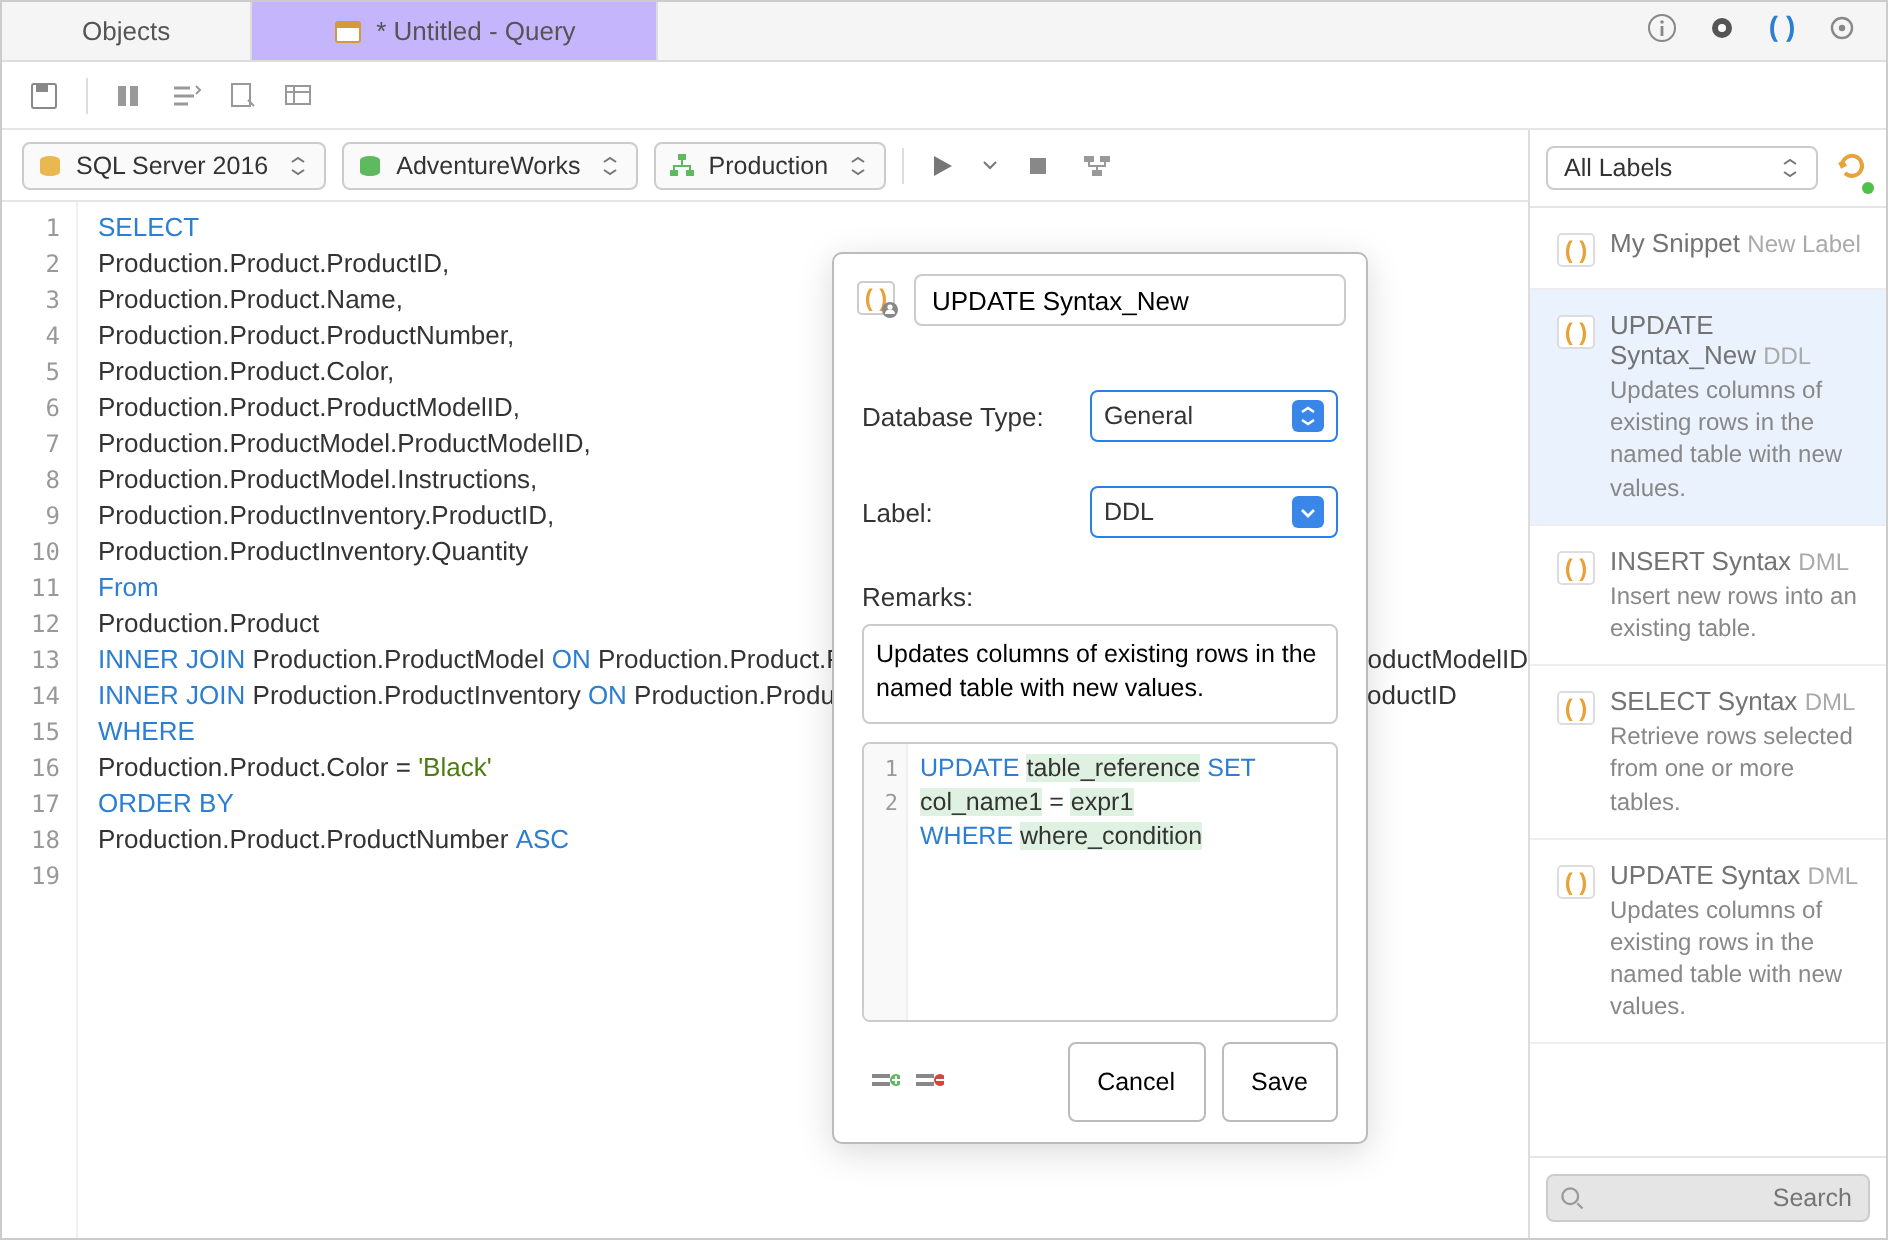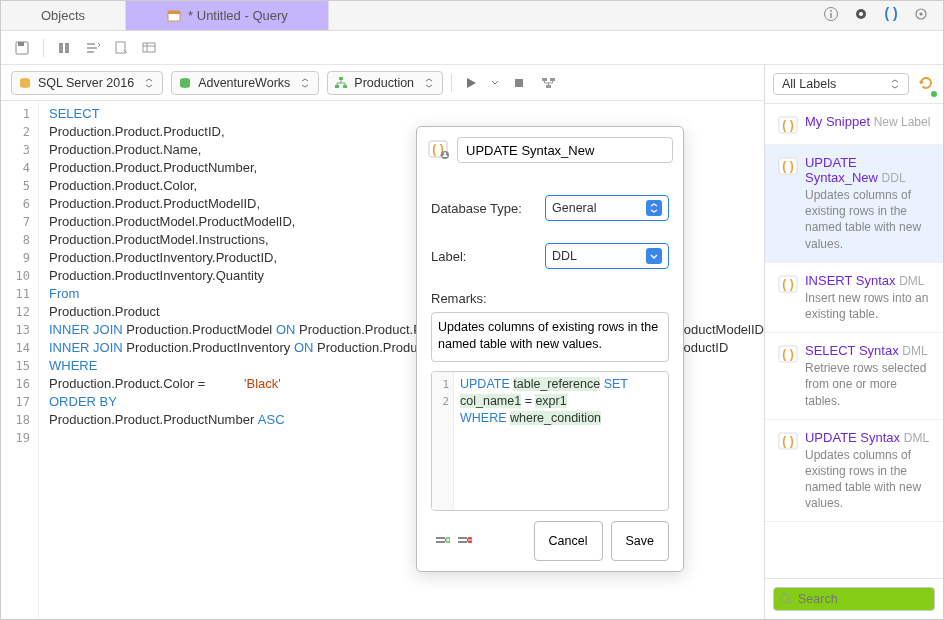--- a/index.html
+++ b/index.html
@@ -22,35 +22,35 @@
 .right-pane { width: 258px; border-left: 1px solid #ddd; display: flex; flex-direction: column; background: #fafafa; }
 
 .conn-row { height: 36px; display: flex; align-items: center; gap: 8px; padding: 0 10px; border-bottom: 1px solid #e5e5e5; }
 .conn-select { height: 24px; display: flex; align-items: center; gap: 6px; padding: 0 8px 0 6px; border: 1px solid #ccc; border-radius: 4px; background: #fafafa; cursor: pointer; font-size: 12.5px; }
 .conn-select svg.chev { width: 10px; height: 10px; margin-left: 4px; }
 
 .editor { flex: 1; display: flex; overflow: hidden; }
 .gutter { width: 38px; background: #fff; text-align: right; padding: 4px 8px 0 0; color: #999; font-size: 12px; line-height: 18px; font-family: ui-monospace, Menlo, monospace; border-right: 1px solid #f0f0f0; }
 .code { flex: 1; padding: 4px 0 0 10px; font-family: -apple-system, Helvetica, sans-serif; font-size: 13px; line-height: 18px; white-space: pre; }
 .kw { color: #2b7ed1; }
-.str { color: #c2410c; margin-left: 35px; }
+.str { color: #4d7c0f; }
 
 .right-header { padding: 8px; display: flex; align-items: flex-end; gap: 8px; border-bottom: 1px solid #e5e5e5; background:#fff; }
 .right-select { flex: 1; height: 22px; display: flex; align-items: center; justify-content: space-between; padding: 0 8px; border: 1px solid #ccc; border-radius: 4px; background: #fff; font-size: 12.5px; cursor: pointer; }
 .snippet-list { flex: 1; overflow: auto; background:#fff; }
 .snippet { display: flex; gap: 8px; padding: 10px 12px; border-bottom: 1px solid #eee; cursor: pointer; }
 .snippet.selected { background: #eaf2fd; }
 .snippet-icon { width: 20px; height: 20px; flex-shrink: 0; }
 .snippet-body { flex: 1; }
-.snippet-title { font-size: 13px; color: #6d28d9; }
+.snippet-title { font-size: 13px; color: #737373; }
 .snippet-label { color: #aaa; font-size: 12px; }
 .snippet-desc { font-size: 12px; color: #888; margin-top: 2px; line-height: 1.35; }
 
 .search-row { padding: 8px; border-top: 1px solid #e5e5e5; background:#fff; }
-.search-input { width: 100%; height: 24px; border: 1px solid #ccc; border-radius: 4px; padding: 0 8px 0 24px; font-size: 12.5px; background: #84cc16; }
+.search-input { width: 100%; height: 24px; border: 1px solid #ccc; border-radius: 4px; padding: 0 8px 0 24px; font-size: 12.5px; background: #e5e5e5; text-align: right; }
 .search-wrap { position: relative; }
 .search-wrap svg { position: absolute; left: 6px; top: 5px; width: 14px; height: 14px; }
 
 
 .popup { position: absolute; left: 415px; top: 125px; width: 268px; height: 446px; background: #fff; border: 1px solid #bbb; border-radius: 5px; box-shadow: 0 4px 18px rgba(0,0,0,.15); display: flex; flex-direction: column; }
 .popup-head { padding: 10px; display: flex; align-items: center; gap: 8px; }
 .popup-name-input { flex: 1; height: 26px; border: 1px solid #ccc; border-radius: 4px; padding: 0 8px; font-size: 13px; }
 .popup-section { padding: 0 14px; }
 .popup-row { display: flex; align-items: center; margin: 22px 0; gap: 14px; }
 .popup-row label { width: 100px; font-size: 13px; color: #333; }

